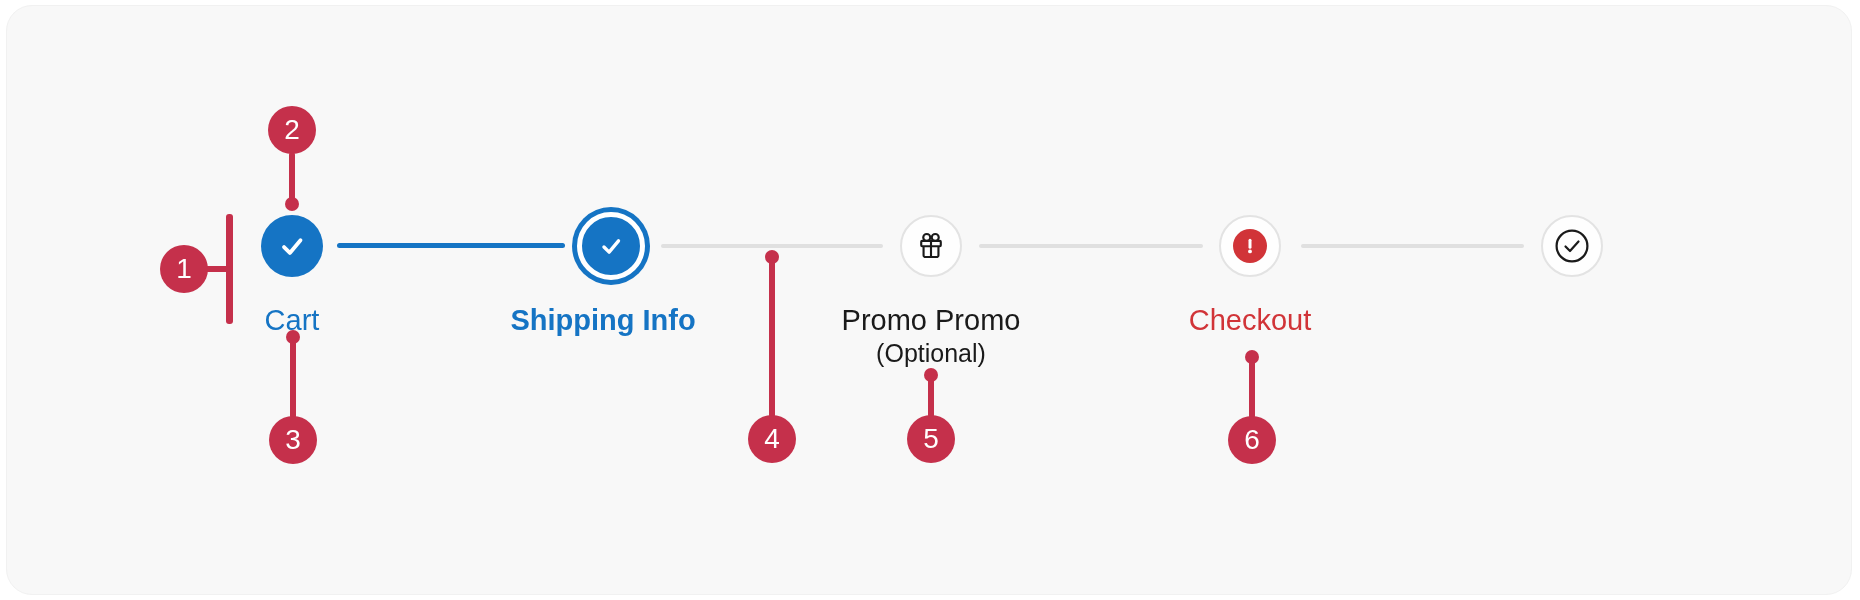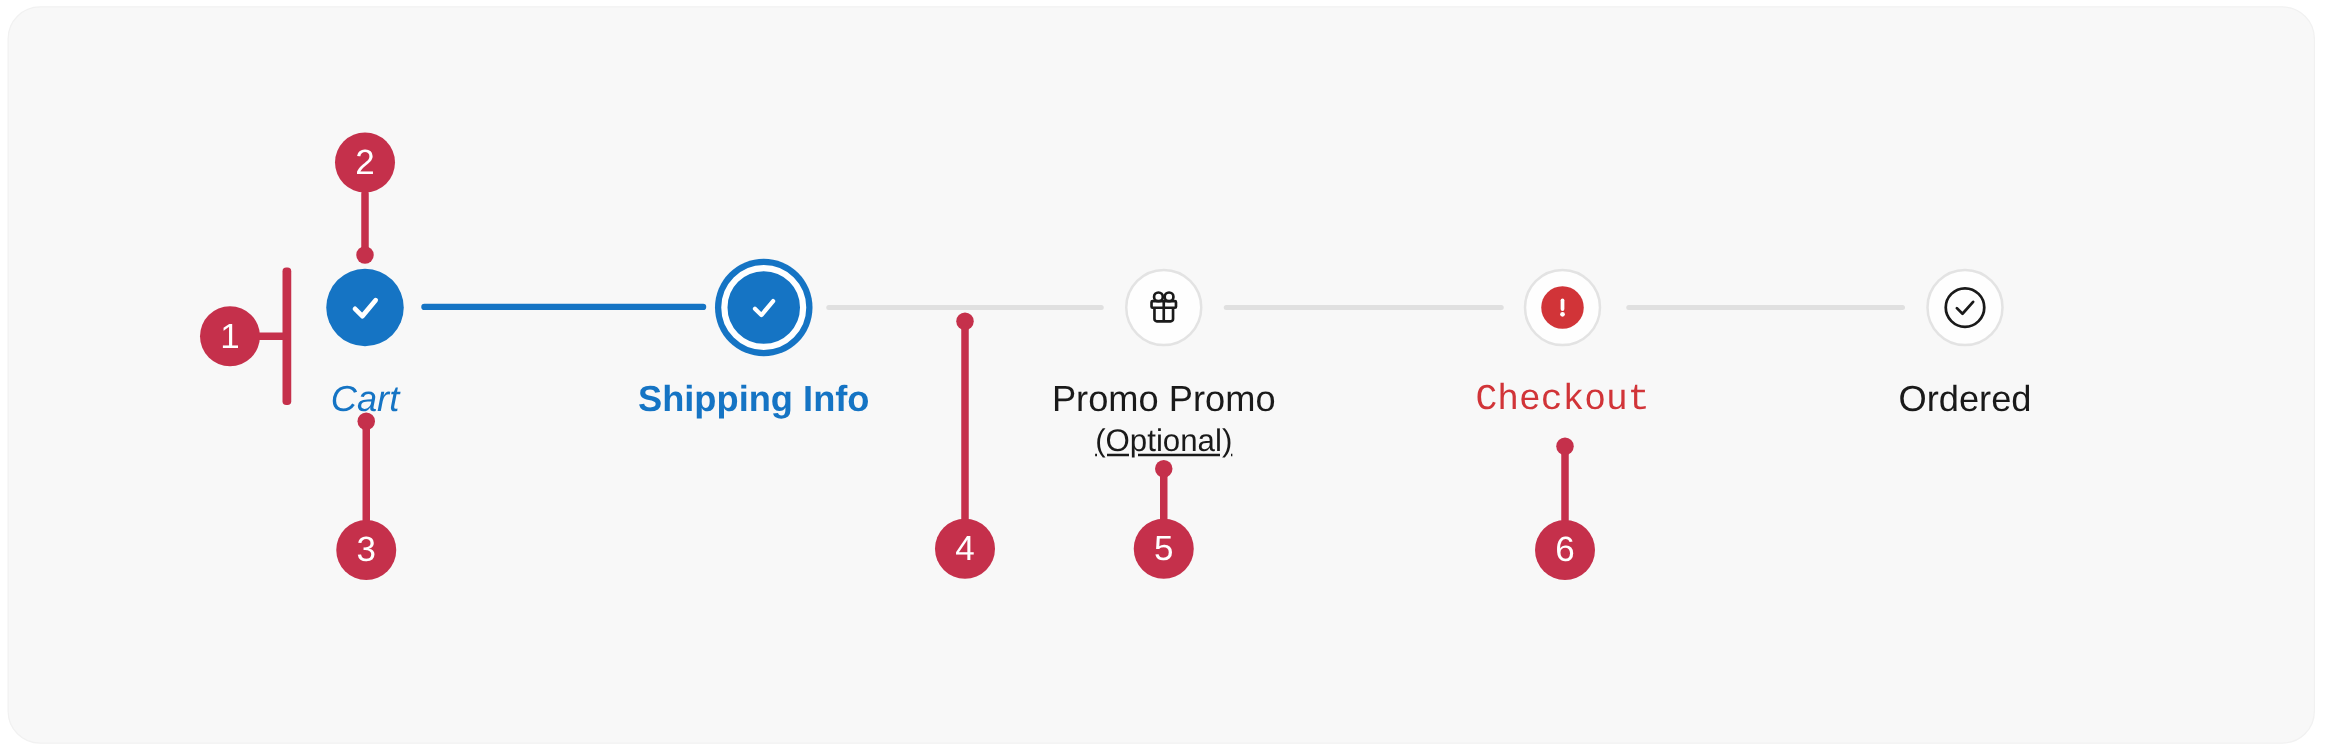--- a/index.html
+++ b/index.html
@@ -44,22 +44,22 @@
   
   .step-label {
     position: absolute; width: 320px; top: 296px;
     text-align: center;
     font-size: 29px; line-height: 36px;
     color: #1a1a1a;
     cursor: pointer;
   }
   .step-label.blue { color: #1574c4; }
   .step-label.bold { font-weight: 700; }
-  .step-label.red { color: #d13438; font-family: Liberation Mono, monospace; }
-  .optional-label { font-size: 25px; line-height: 30px; color: #1a1a1a; margin-top: 0; text-decoration: underline; }
+  .step-label.red { color: #d13438; }
+  .optional-label { font-size: 25px; line-height: 30px; color: #1a1a1a; margin-top: 0; }
   
   .badge {
     position: absolute; width: 48px; height: 48px; border-radius: 50%;
     background: #c5304b; color: #ffffff;
     font-size: 28px;
     display: flex; align-items: center; justify-content: center;
   }
   .ann-line { position: absolute; background: #c5304b; border-radius: 3px; }
   .ann-dot { position: absolute; width: 14px; height: 14px; border-radius: 50%; background: #c5304b; }
 </style>
@@ -72,21 +72,21 @@
     <div class="connector blue" style="left:330px; top:237px; width:228px;"></div>
     <div class="connector gray" style="left:654px; top:238px; width:222px;"></div>
     <div class="connector gray" style="left:972px; top:238px; width:224px;"></div>
     <div class="connector gray" style="left:1294px; top:238px; width:223px;"></div>
 
     <div class="circle completed" style="left:254px; top:209px;">
       <svg width="34" height="34" viewBox="0 0 32 32">
         <path d="M8.5 17 L14 22.5 L24 10.5" fill="none" stroke="#ffffff" stroke-width="3.6" stroke-linecap="round" stroke-linejoin="round"></path>
       </svg>
     </div>
-    <div class="step-label blue" style="left:125px;font-style:italic;">Cart</div>
+    <div class="step-label blue" style="left:125px;">Cart</div>
 
     <div class="circle active-outer" style="left:565px; top:201px;">
       <div class="active-inner">
         <svg width="30" height="30" viewBox="0 0 32 32">
           <path d="M8.5 17 L14 22.5 L24 10.5" fill="none" stroke="#ffffff" stroke-width="3.6" stroke-linecap="round" stroke-linejoin="round"></path>
         </svg>
       </div>
     </div>
     <div class="step-label blue bold" style="left:436px;">Shipping Info</div>
 
@@ -115,21 +115,20 @@
       </div>
     </div>
     <div class="step-label red" style="left:1083px;">Checkout</div>
 
     <div class="circle upcoming" style="left:1534px; top:209px;">
       <svg width="36" height="36" viewBox="0 0 36 36">
         <circle cx="18" cy="18" r="15.4" fill="none" stroke="#1a1a1a" stroke-width="2.2"></circle>
         <path d="M11.5 18.5 L16 23 L24.5 13.5" fill="none" stroke="#1a1a1a" stroke-width="2.2" stroke-linecap="round" stroke-linejoin="round"></path>
       </svg>
     </div>
-    <div class="step-label" style="left:1405px;">Ordered</div>
 
     <div class="ann-line" style="left:219px; top:208px; width:7px; height:110px;"></div>
     <div class="ann-line" style="left:197px; top:260px; width:26px; height:6px;"></div>
     <div class="badge" style="left:153px; top:239px;">1</div>
 
     <div class="badge" style="left:261px; top:100px;">2</div>
     <div class="ann-line" style="left:282px; top:146px; width:6px; height:50px;"></div>
     <div class="ann-dot" style="left:278px; top:191px;"></div>
 
     <div class="ann-dot" style="left:279px; top:324px;"></div>

